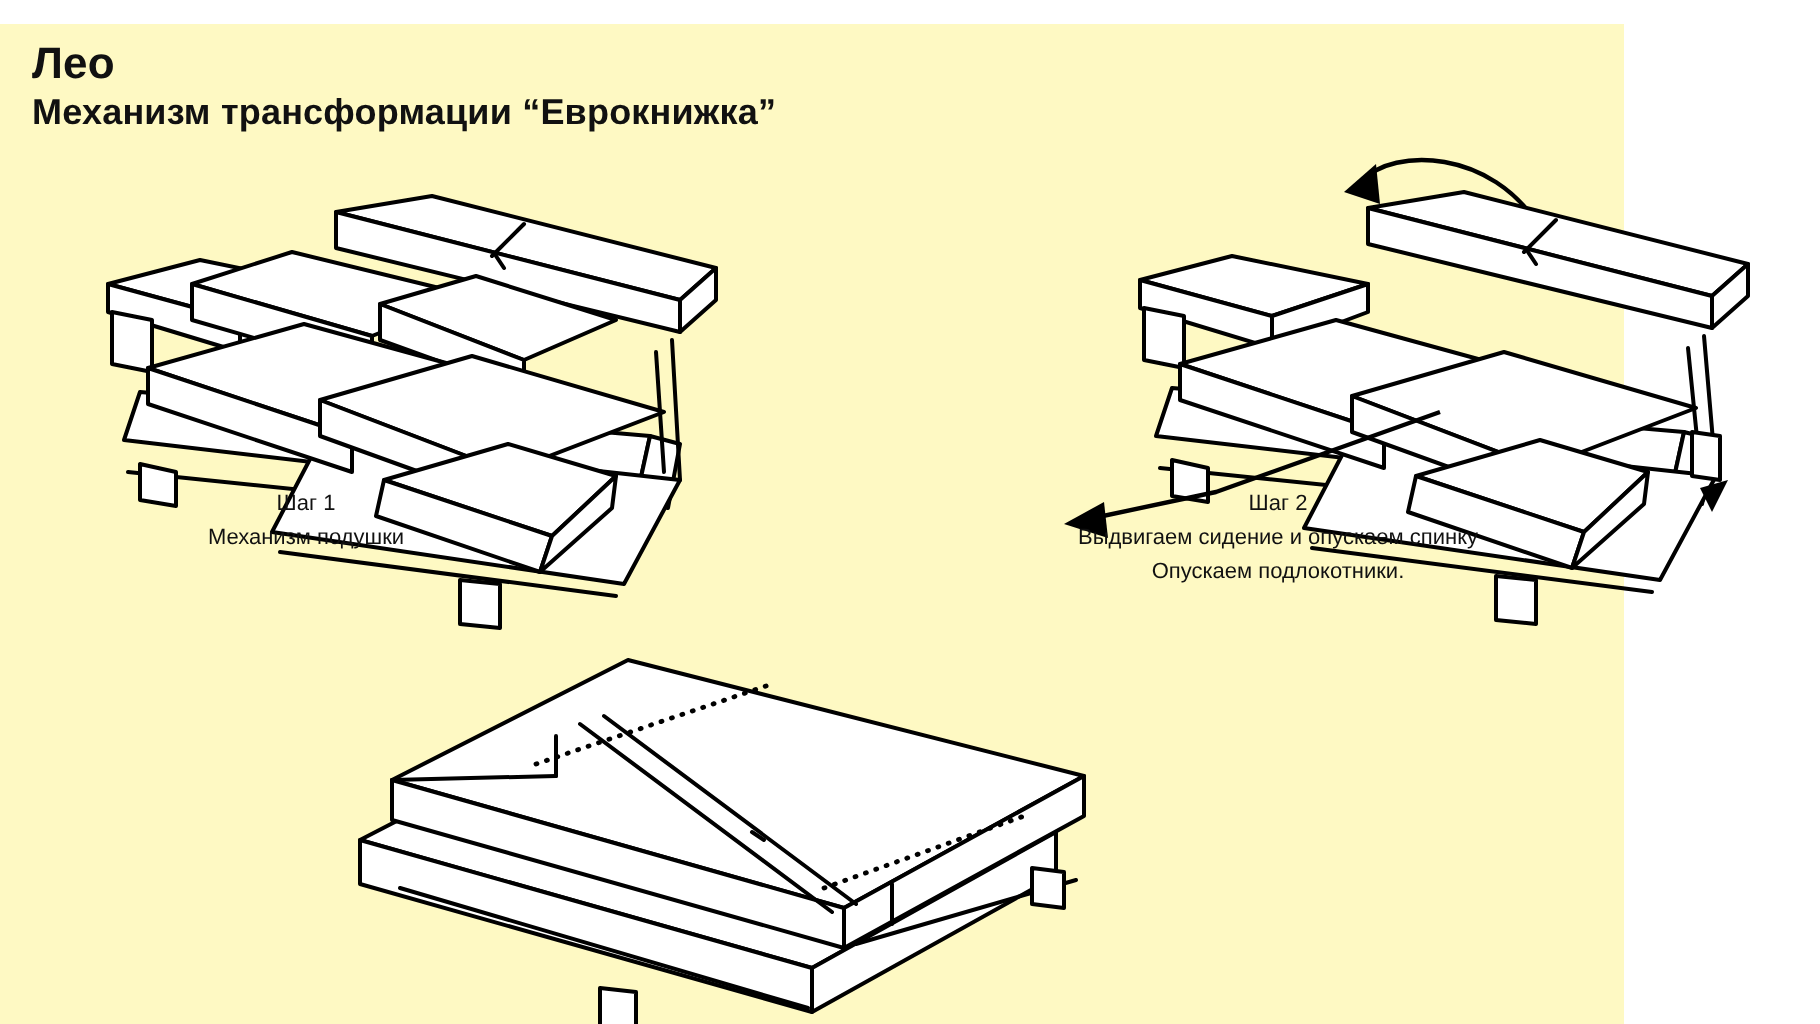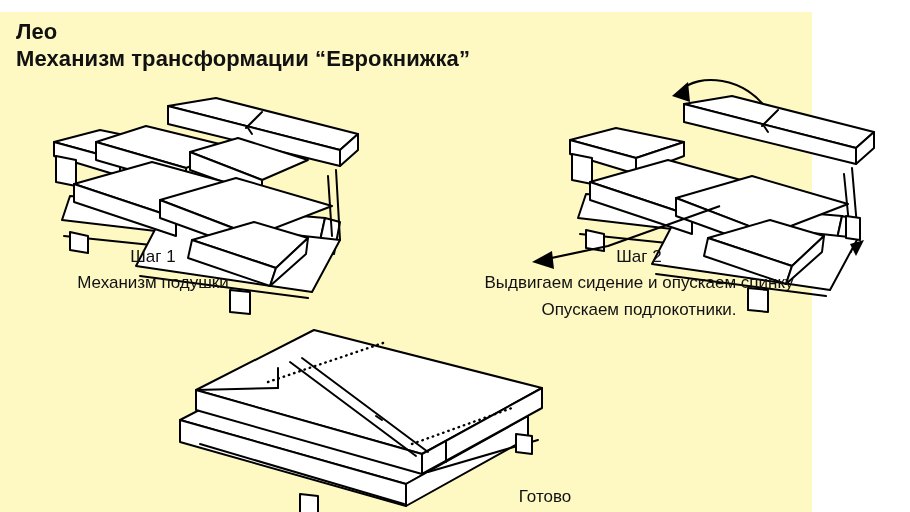--- a/index.html
+++ b/index.html
@@ -33,34 +33,34 @@
     line-height: 1.05;
   }
   .title-main {
     font-size: 22px;
     font-weight: bold;
     letter-spacing: .1px;
     white-space: nowrap;
     display: block;
   }
   .title-sub {
-    font-size: 22px;
+    font-size: 18px;
     font-weight: bold;
     letter-spacing: .1px;
     white-space: nowrap;
     display: block;
     margin-top: 4px;
     text-align: center;
   }
 
   
   .caption {
     position: absolute;
     text-align: center;
-    font-size: 17px;
+    font-size: 11px;
     line-height: 1.55;
     white-space: nowrap;
     color: #111111;
   }
   .caption .line { display: block; }
 
   #caption-step1 { left: 28px; top: 232px; width: 250px; }
   #caption-step2 { left: 404px; top: 232px; width: 470px; text-align: center; }
   #caption-done  { left: 440px; top: 472px; width: 210px; }
 
@@ -229,17 +229,14 @@
     <span class="line">Шаг 1</span>
     <span class="line">Механизм подушки</span>
   </div>
 
   <div class="caption" id="caption-step2">
     <span class="line">Шаг 2</span>
     <span class="line">Выдвигаем сидение и опускаем спинку</span>
     <span class="line">Опускаем подлокотники.</span>
   </div>
 
-  <div class="caption" id="caption-done">
-    <span class="line">Готово</span>
-  </div>
 
 </div>
 
 </body></html>

